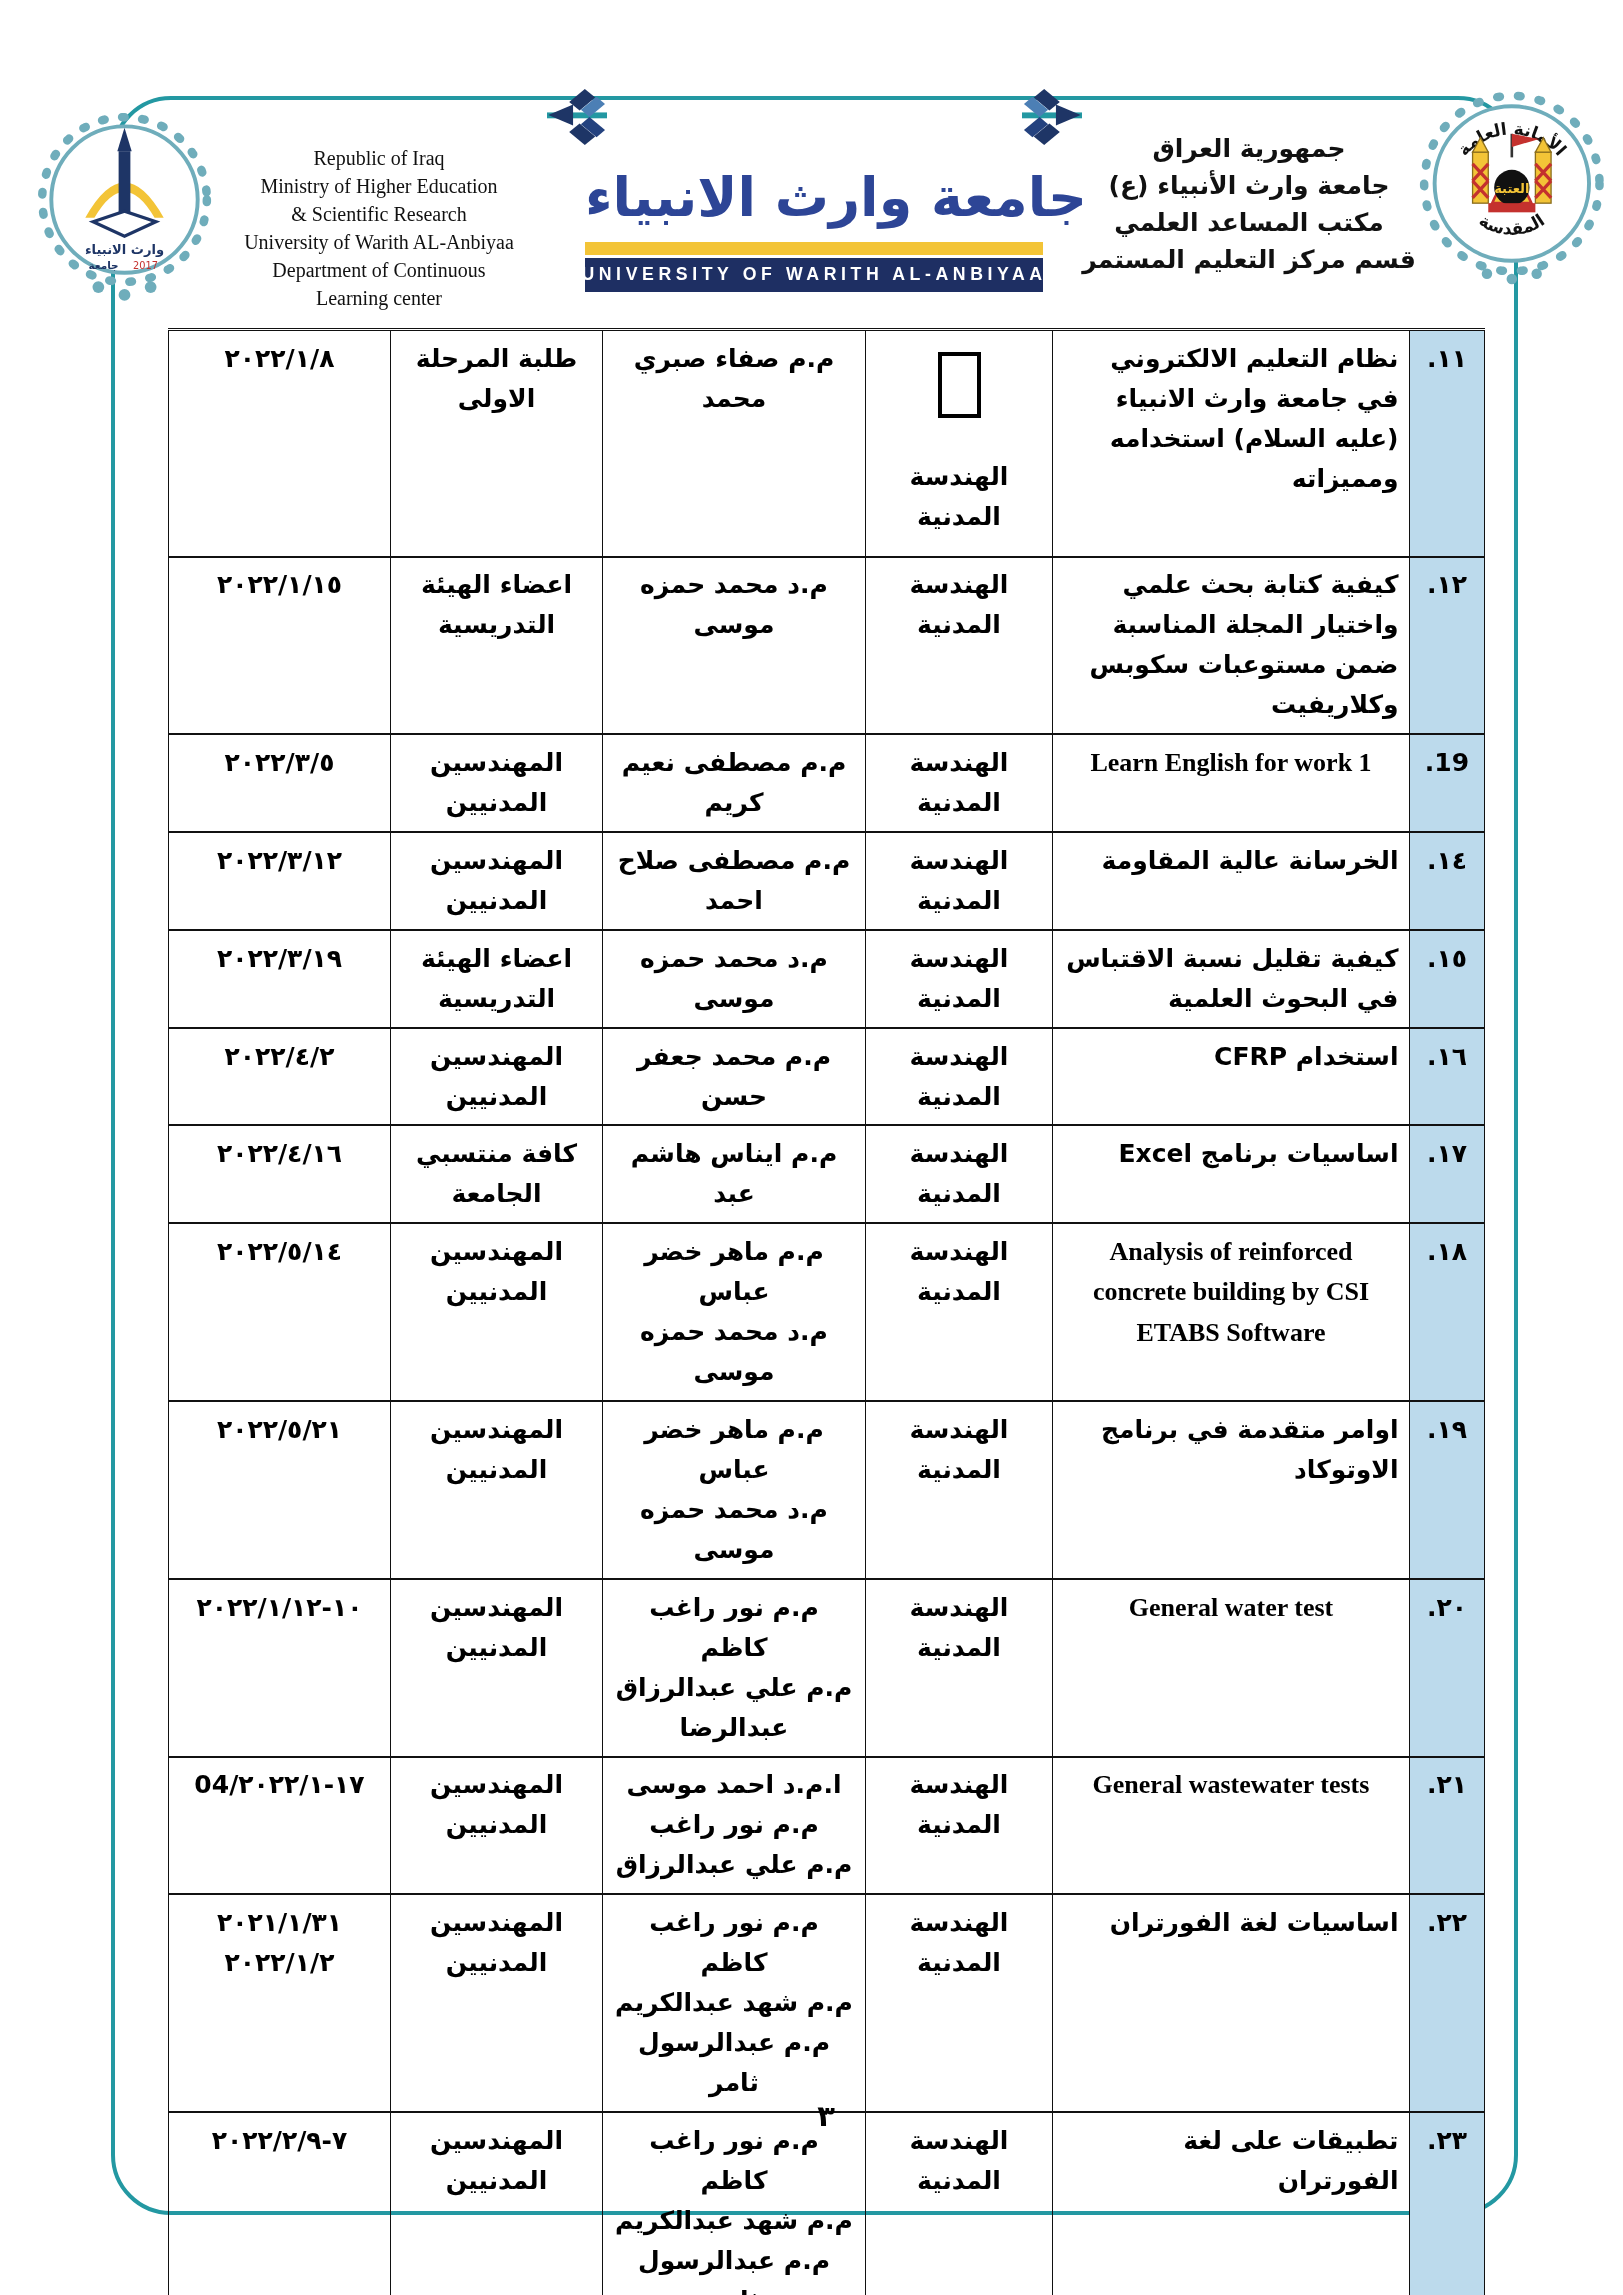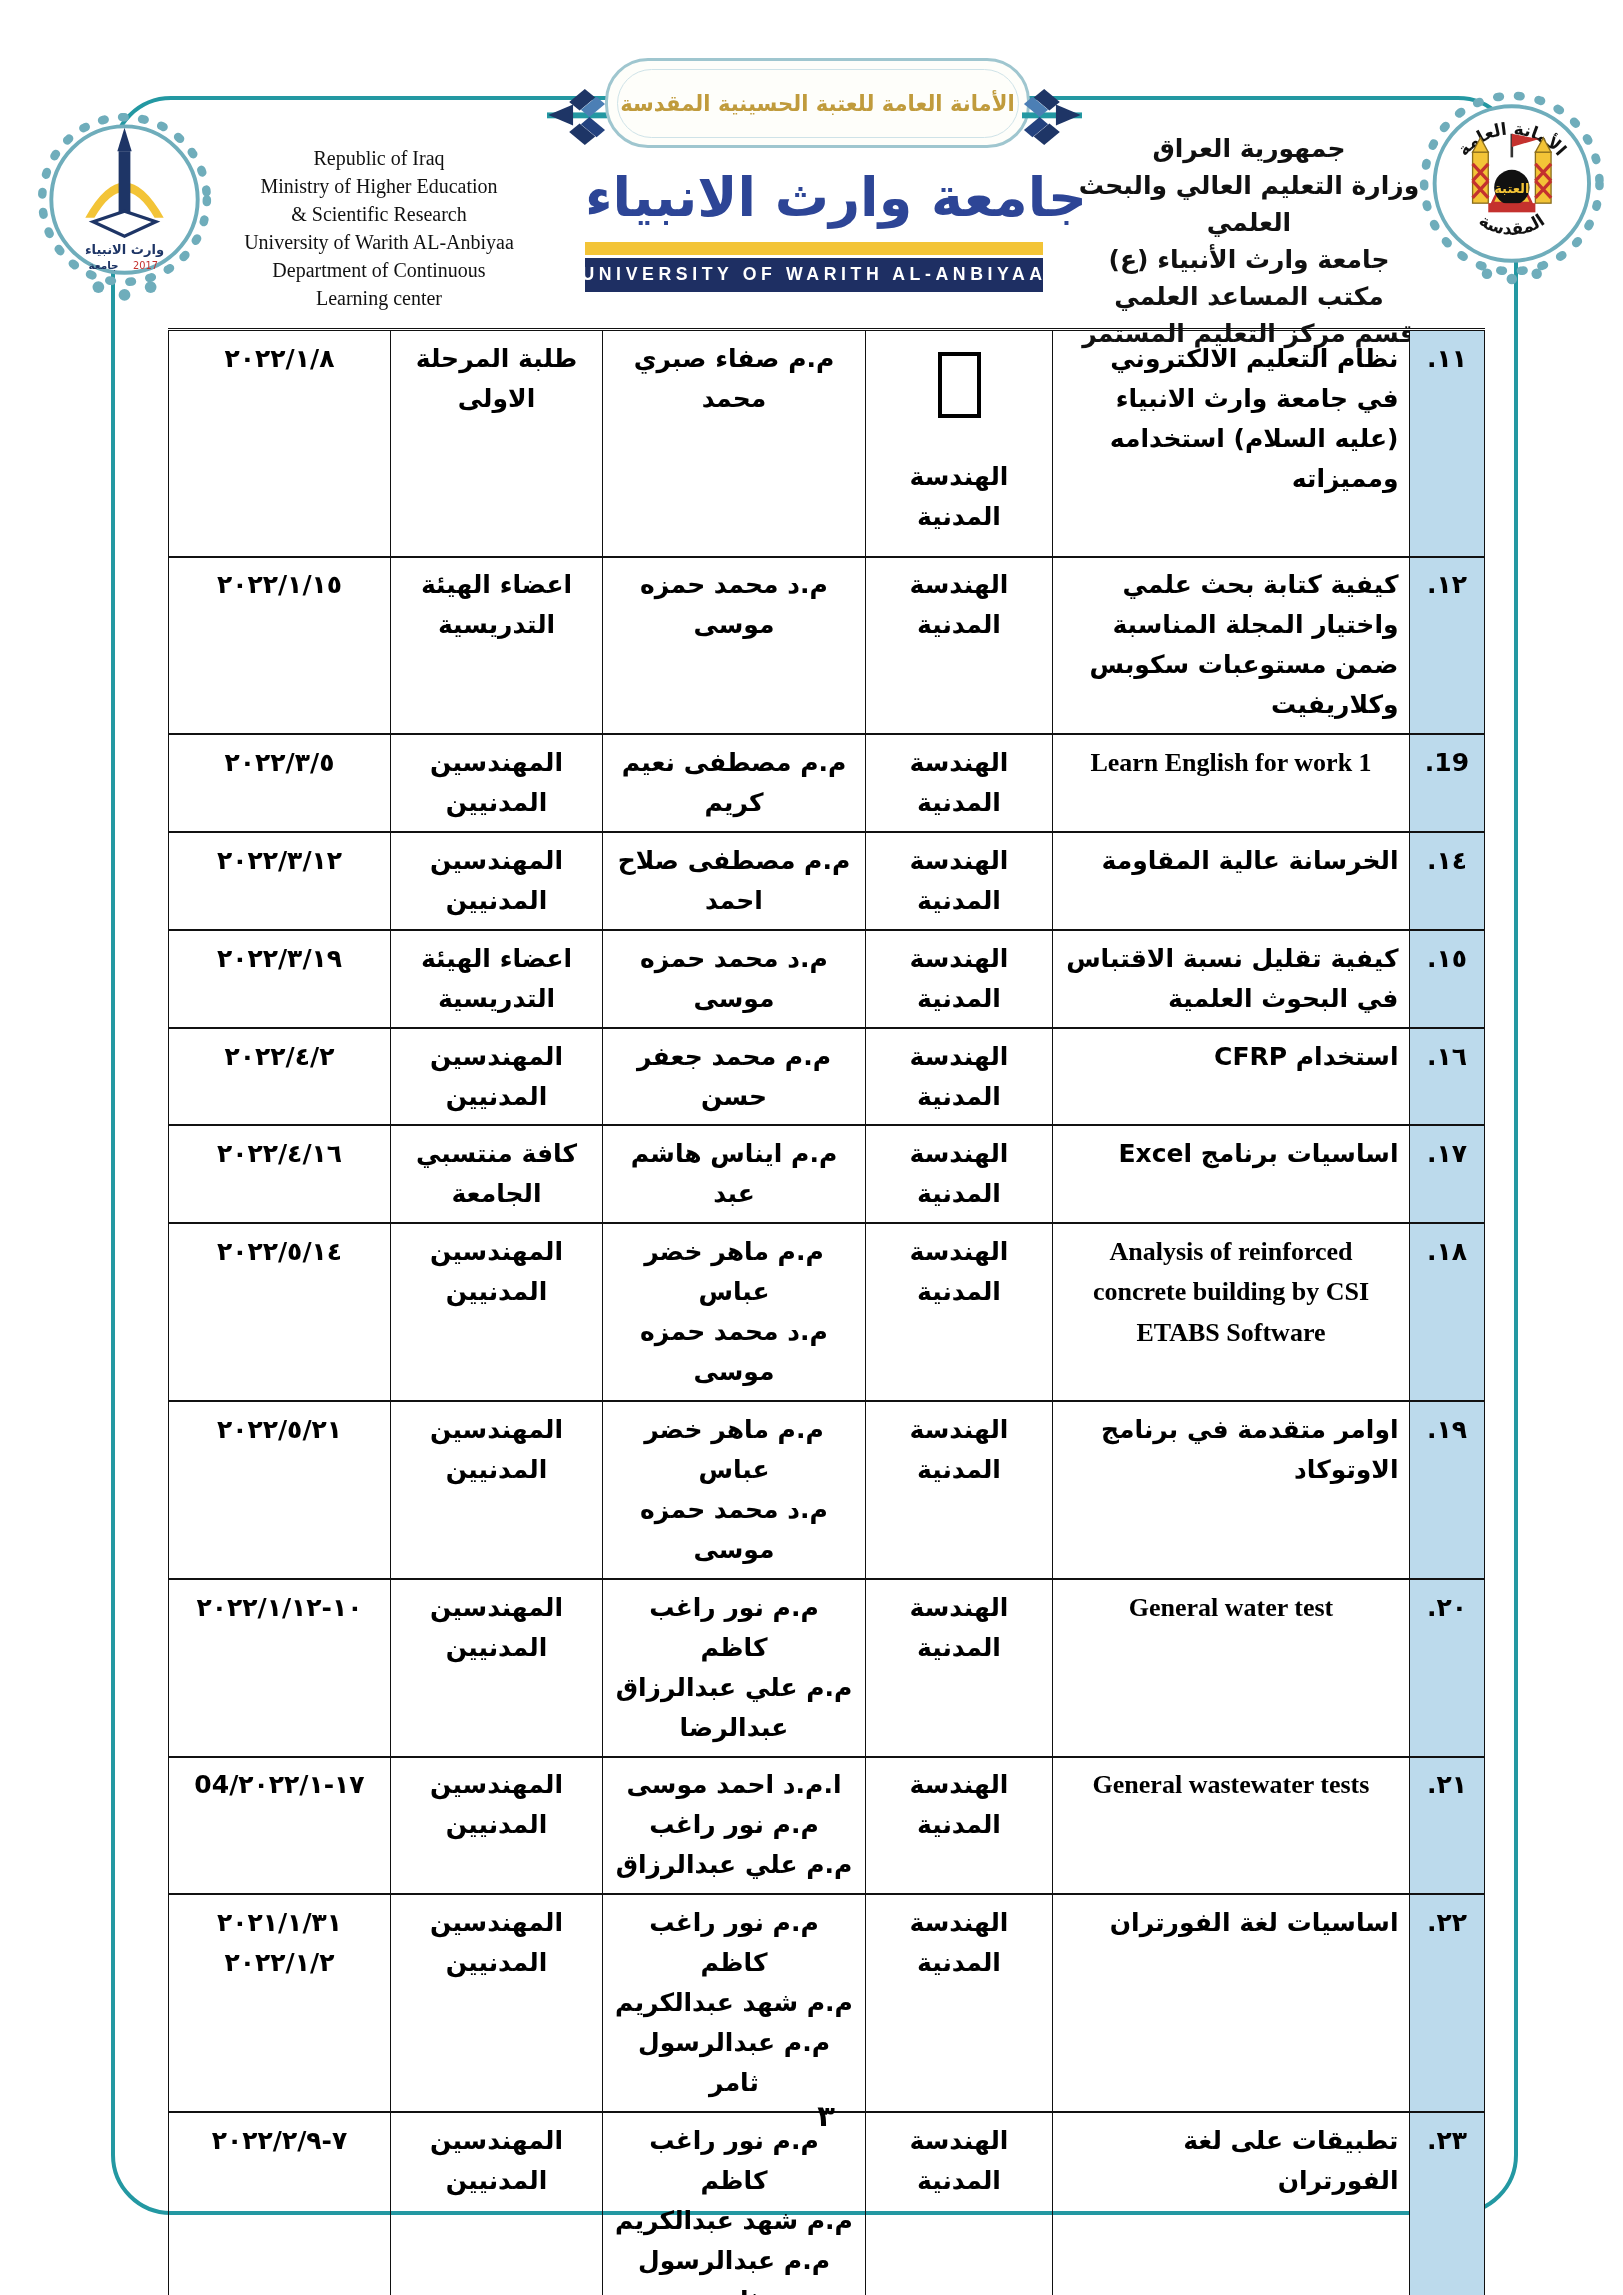--- a/index.html
+++ b/index.html
@@ -84,45 +84,39 @@
     </div>
 
   <svg class="knot left" width="60" height="98" viewBox="0 0 92 150">
     <rect x="0" y="68" width="92" height="9" fill="#2398A2"></rect>
     <polygon points="2,72 40,56 40,88" fill="#1E3566"></polygon>
     <path d="M34,52 l24,-20 l16,13 l-24,20 z" fill="#1E3566"></path>
     <path d="M52,64 l24,-20 l13,11 l-24,20 z" fill="#4C7FB5"></path>
     <path d="M34,98 l24,20 l16,-13 l-24,-20 z" fill="#1E3566"></path>
     <path d="M52,86 l24,20 l13,-11 l-24,-20 z" fill="#24427F"></path>
   </svg>
-  <div class="pill">
-    <div class="pill-inner">
-      <span class="pill-text">الأمانة العامة للعتبة الحسينية المقدسة</span>
-    </div>
-  </div>
   <svg class="knot right" width="60" height="98" viewBox="0 0 92 150">
     <rect x="0" y="68" width="92" height="9" fill="#2398A2"></rect>
     <polygon points="2,72 40,56 40,88" fill="#1E3566"></polygon>
     <path d="M34,52 l24,-20 l16,13 l-24,20 z" fill="#1E3566"></path>
     <path d="M52,64 l24,-20 l13,11 l-24,20 z" fill="#4C7FB5"></path>
     <path d="M34,98 l24,20 l16,-13 l-24,-20 z" fill="#1E3566"></path>
     <path d="M52,86 l24,20 l13,-11 l-24,-20 z" fill="#24427F"></path>
   </svg>
 
   <div class="uni-logo">
     <div class="uni-callig">جامعة وارث الانبياء</div>
     <div class="uni-stripe"></div>
     <div class="uni-banner">
       <span>UNIVERSITY OF WARITH AL-ANBIYAA</span>
     </div>
   </div>
 
   <div class="ar-block">
       <div>جمهورية العراق</div>
-      <div>وزارة التعليم العالي والبحث العلمي</div>
       <div>جامعة وارث الأنبياء (ع)</div>
       <div>مكتب المساعد العلمي</div>
       <div>قسم مركز التعليم المستمر</div>
     </div>
 
   <svg class="seal right" width="193" height="203" viewBox="0 0 295 310">
     <circle cx="148" cy="152" r="134" fill="none" stroke="#6FADBB" stroke-width="13" stroke-dasharray="4 28" stroke-linecap="round"></circle>
     <circle cx="148" cy="152" r="118" fill="#ffffff" stroke="#6FADBB" stroke-width="6"></circle>
     <circle cx="110" cy="290" r="8" fill="#6FADBB"></circle>
     <circle cx="148" cy="298" r="8" fill="#6FADBB"></circle>

